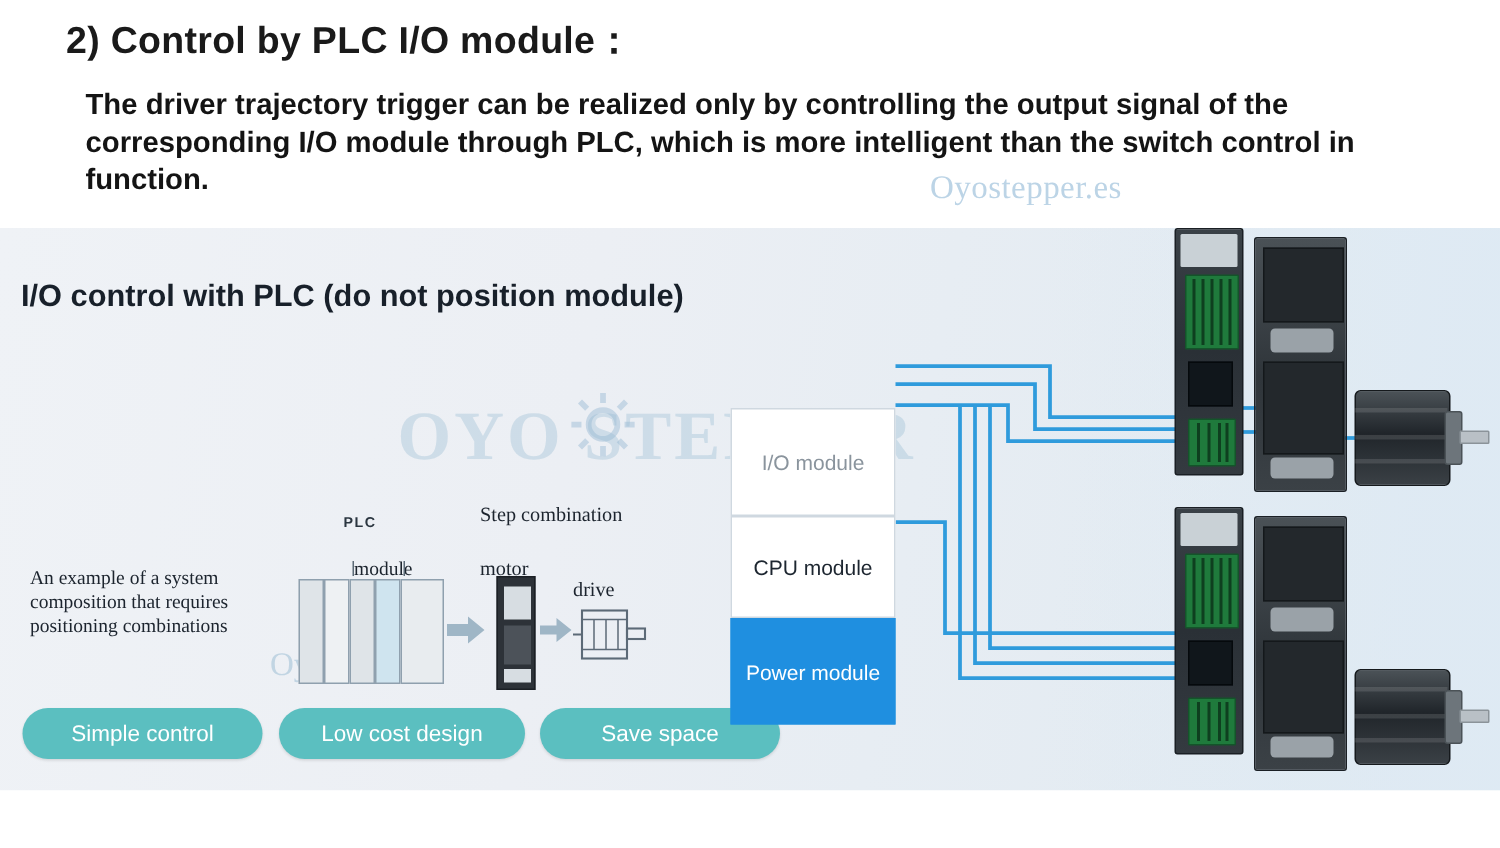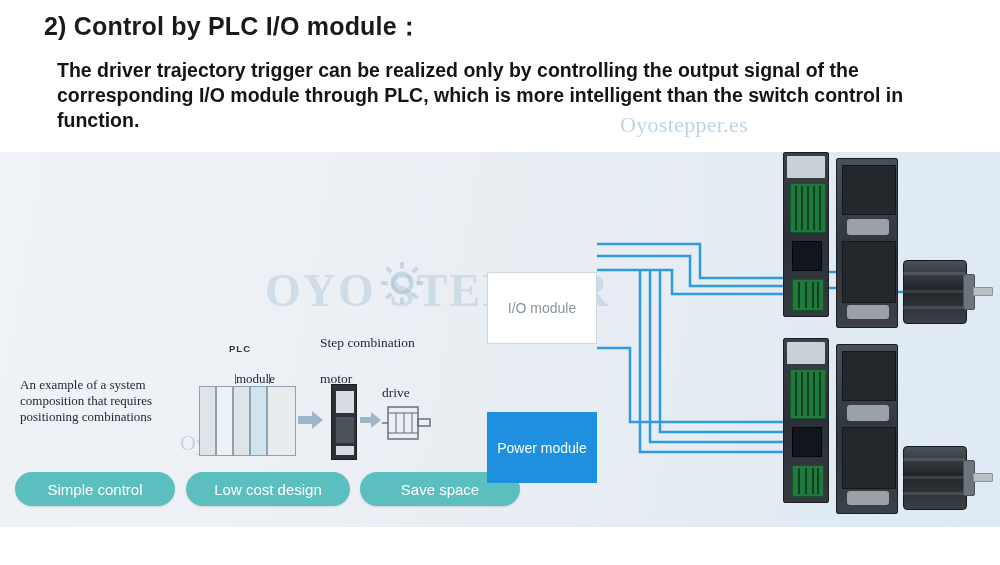--- a/index.html
+++ b/index.html
@@ -387,20 +387,21 @@
 
   <div class="top-section">
     <div class="heading">2) Control by PLC I/O module：</div>
     <div class="body-text">The driver trajectory trigger can be realized only by controlling the output signal of the corresponding I/O module through PLC, which is more intelligent than the switch control in function.</div>
     <div class="watermark-top">Oyostepper.es</div>
   </div>
 
   <div class="panel">
     <div class="panel-right-wash"></div>
 
+    <div class="panel-title">I/O control with PLC (do not position module)</div>
 
     <div class="watermark-mid">OYO STEPPER</div>
     <svg class="watermark-gear" viewBox="0 0 48 48">
       <g fill="none" stroke="rgba(150,185,210,0.45)" stroke-width="4">
         <circle cx="24" cy="24" r="10"></circle>
         <path d="M24 2 L24 9 M24 39 L24 46 M2 24 L9 24 M39 24 L46 24 M8 8 L13 13 M35 35 L40 40 M40 8 L35 13 M13 35 L8 40"></path>
       </g>
     </svg>
     <div class="watermark-low">Oyostepper</div>
 
@@ -468,20 +469,21 @@
 
         <path d="M828 120 L838 120"></path>
         <path d="M828 136 L838 136"></path>
 
         <path d="M896 140 L905 140"></path>
       </g>
     </svg>
 
     <div class="module-col">
       <div class="module-box" id="mod-io">I/O module</div>
+      <div class="module-box" id="mod-cpu">CPU module</div>
       <div class="module-box" id="mod-power">Power module</div>
     </div>
 
     <div class="hw ctrl-body" style="left:783px; top:0px; width:46px; height:165px;">
       <div class="ctrl-top-plate"></div>
       <div class="green-conn" style="left:6px; top:30px; width:34px; height:48px;">
         <div class="pin" style="left:4px;"></div>
           <div class="pin" style="left:10px;"></div>
         <div class="pin" style="left:16px;"></div>
           <div class="pin" style="left:22px;"></div>

